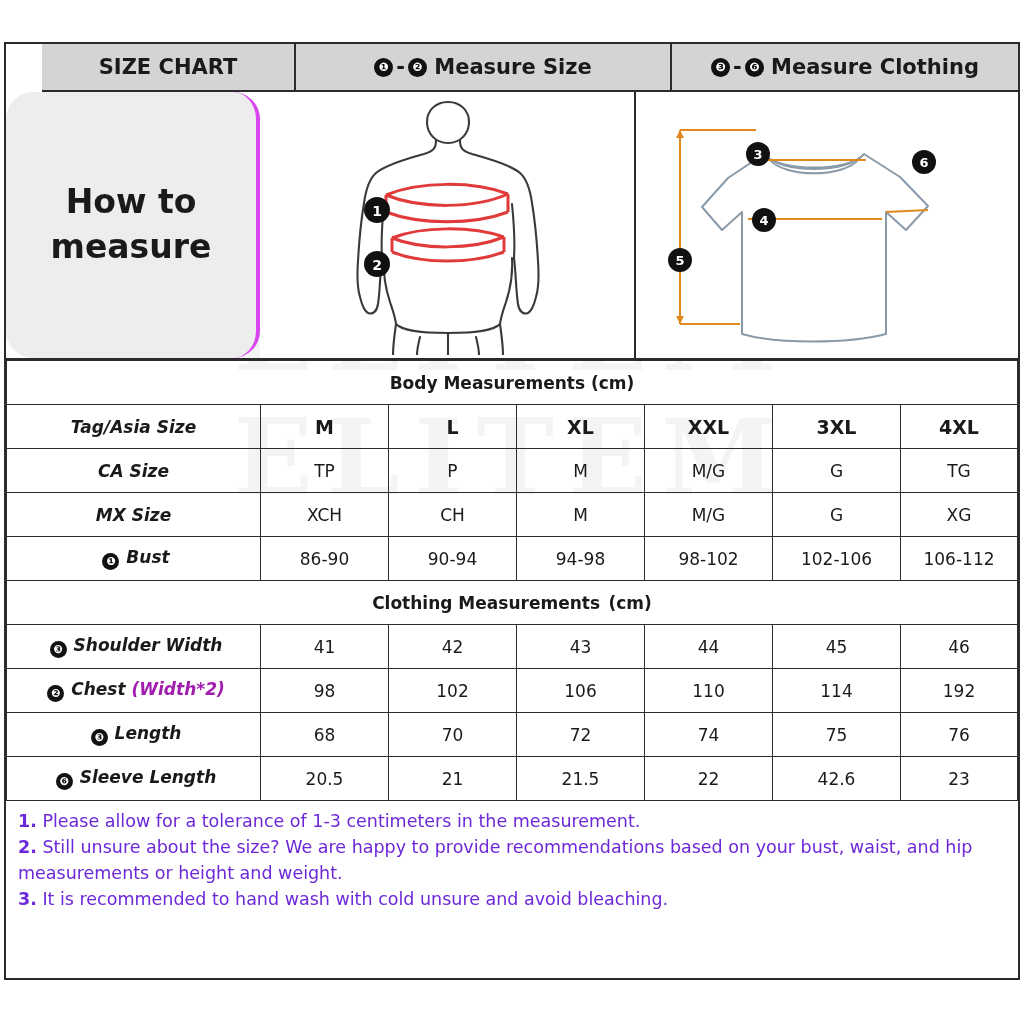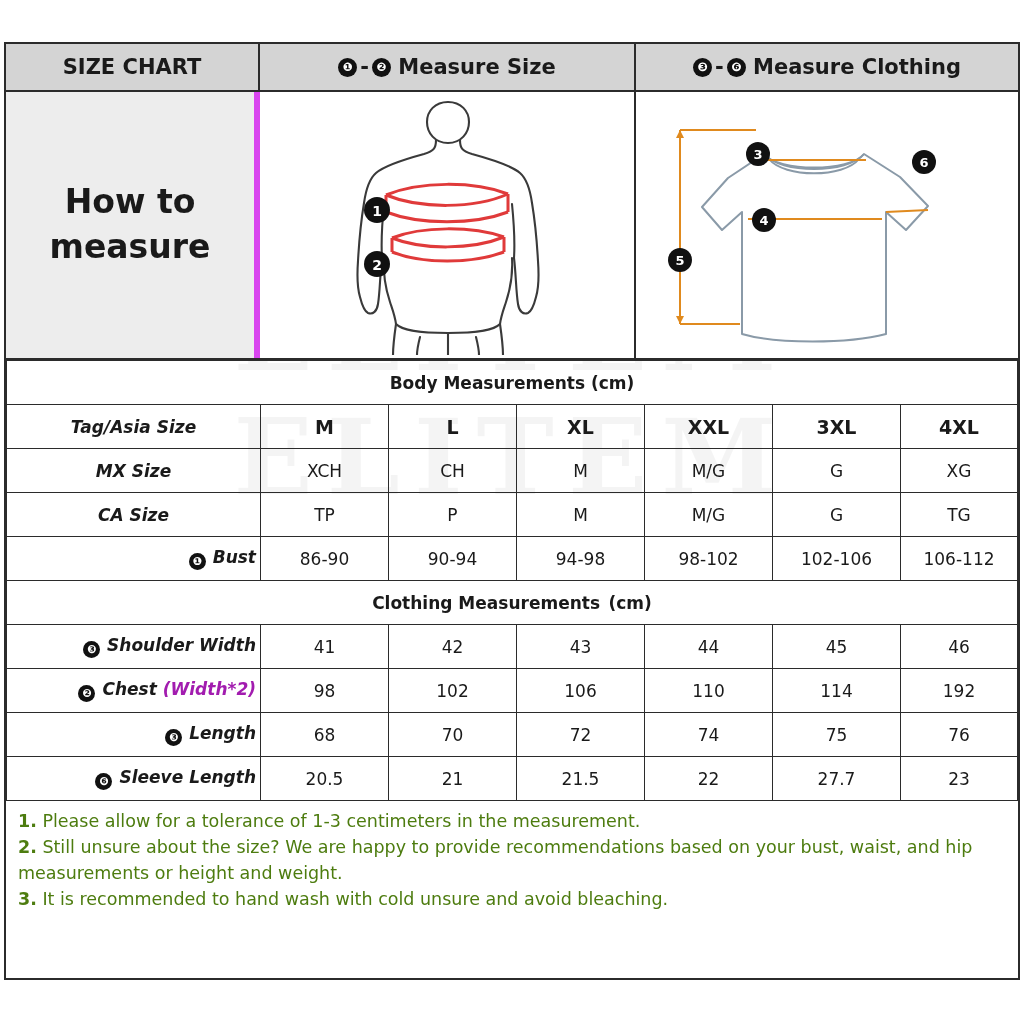--- a/index.html
+++ b/index.html
@@ -52,20 +52,21 @@
   .wm3 { top: 620px; font-size: 104px; }
 
   
   .top-row {
     position: relative;
     display: flex;
     height: 46px;
     background: #d4d4d4;
     border-bottom: 2px solid #2b2b2b;
     z-index: 2;
+    margin-left: 36px;
   }
   .top-cell {
     display: flex;
     align-items: center;
     justify-content: center;
     font-size: 21px;
     font-weight: bold;
     color: #1a1a1a;
     box-sizing: border-box;
   }
@@ -94,25 +95,26 @@
   .illus-row {
     position: relative;
     display: flex;
     height: 266px;
     border-bottom: 2px solid #2b2b2b;
     z-index: 2;
   }
   .illus-cell { box-sizing: border-box; position: relative; }
   .ic1 {
     width: 254px;
-    border-right: 6px solid #d946ef;
+    border-right: 4px solid #d946ef;
     background: #ededed;
     display: flex;
     align-items: center;
     justify-content: center;
+    border-radius: 27px;
   }
   .ic2 {
     width: 376px;
     border-right: 2px solid #2b2b2b;
     background: #ffffff;
   }
   .ic3 { flex: 1; background: #ffffff; }
 
   .howto {
     text-align: center;
@@ -149,37 +151,37 @@
     border-right: none;
   }
   td.rowlabel {
     font-weight: bold;
     font-size: 19px;
     border-left: none;
     text-align: center;
     font-style: italic;
   }
   td.rowlabel.withbadge {
-    text-align: right;
+    text-align: center;
     padding-left: 9px;
   }
   td.rowlabel.withbadge .lbl { margin-left: 7px; }
   td.val { font-size: 17px; }
   td.val.hdr { font-weight: bold; font-size: 19px; }
   td.lastcol { border-right: none; }
   .accent { color: #a21caf; font-weight: bold; font-size: 17px; }
 
   
   .notes {
     position: relative;
     z-index: 2;
     padding: 8px 12px 4px 12px;
     font-size: 17.5px;
     line-height: 1.45;
-    color: #4d7c0f;
+    color: #6d28d9;
   }
   .notes p { margin: 0 0 1px 0; }
   .notes b { font-weight: bold; }
 
   svg { display: block; }
 </style>
 </head>
 <body>
 
 <div id="page">
@@ -321,37 +323,37 @@
           <td class="val hdr">M</td>
           <td class="val hdr">L</td>
           <td class="val hdr">XL</td>
           <td class="val hdr">XXL</td>
           <td class="val hdr">3XL</td>
           <td class="val hdr lastcol">4XL</td>
         </tr>
 
 
         <tr>
+          <td class="rowlabel">CA Size</td>
+          <td class="val">TP</td>
+          <td class="val">P</td>
+          <td class="val">M</td>
+          <td class="val">M/G</td>
+          <td class="val">G</td>
+          <td class="val lastcol">TG</td>
+        </tr>
+
+        <tr>
           <td class="rowlabel">MX Size</td>
           <td class="val">XCH</td>
           <td class="val">CH</td>
           <td class="val">M</td>
           <td class="val">M/G</td>
           <td class="val">G</td>
           <td class="val lastcol">XG</td>
-        </tr>
-
-        <tr>
-          <td class="rowlabel">CA Size</td>
-          <td class="val">TP</td>
-          <td class="val">P</td>
-          <td class="val">M</td>
-          <td class="val">M/G</td>
-          <td class="val">G</td>
-          <td class="val lastcol">TG</td>
         </tr>
 
         <tr>
           <td class="rowlabel withbadge">
             <span class="badge sm">❶</span><span class="lbl">Bust</span>
           </td>
           <td class="val">86-90</td>
           <td class="val">90-94</td>
           <td class="val">94-98</td>
           <td class="val">98-102</td>
@@ -401,21 +403,21 @@
         </tr>
 
         <tr>
           <td class="rowlabel withbadge">
             <span class="badge sm">❻</span><span class="lbl">Sleeve Length</span>
           </td>
           <td class="val">20.5</td>
           <td class="val">21</td>
           <td class="val">21.5</td>
           <td class="val">22</td>
-          <td class="val">27.7</td>
+          <td class="val">42.6</td>
           <td class="val lastcol">23</td>
         </tr>
       </tbody>
     </table>
 
     <div class="notes">
       <p><b>1.</b><span> Please allow for a tolerance of 1-3 centimeters in the measurement.</span></p>
       <p><b>2.</b><span> Still unsure about the size? We are happy to provide recommendations based on your bust, waist, and hip measurements or height and weight.</span></p>
       <p><b>3.</b><span> It is recommended to hand wash with cold unsure and avoid bleaching.</span></p>
     </div>

